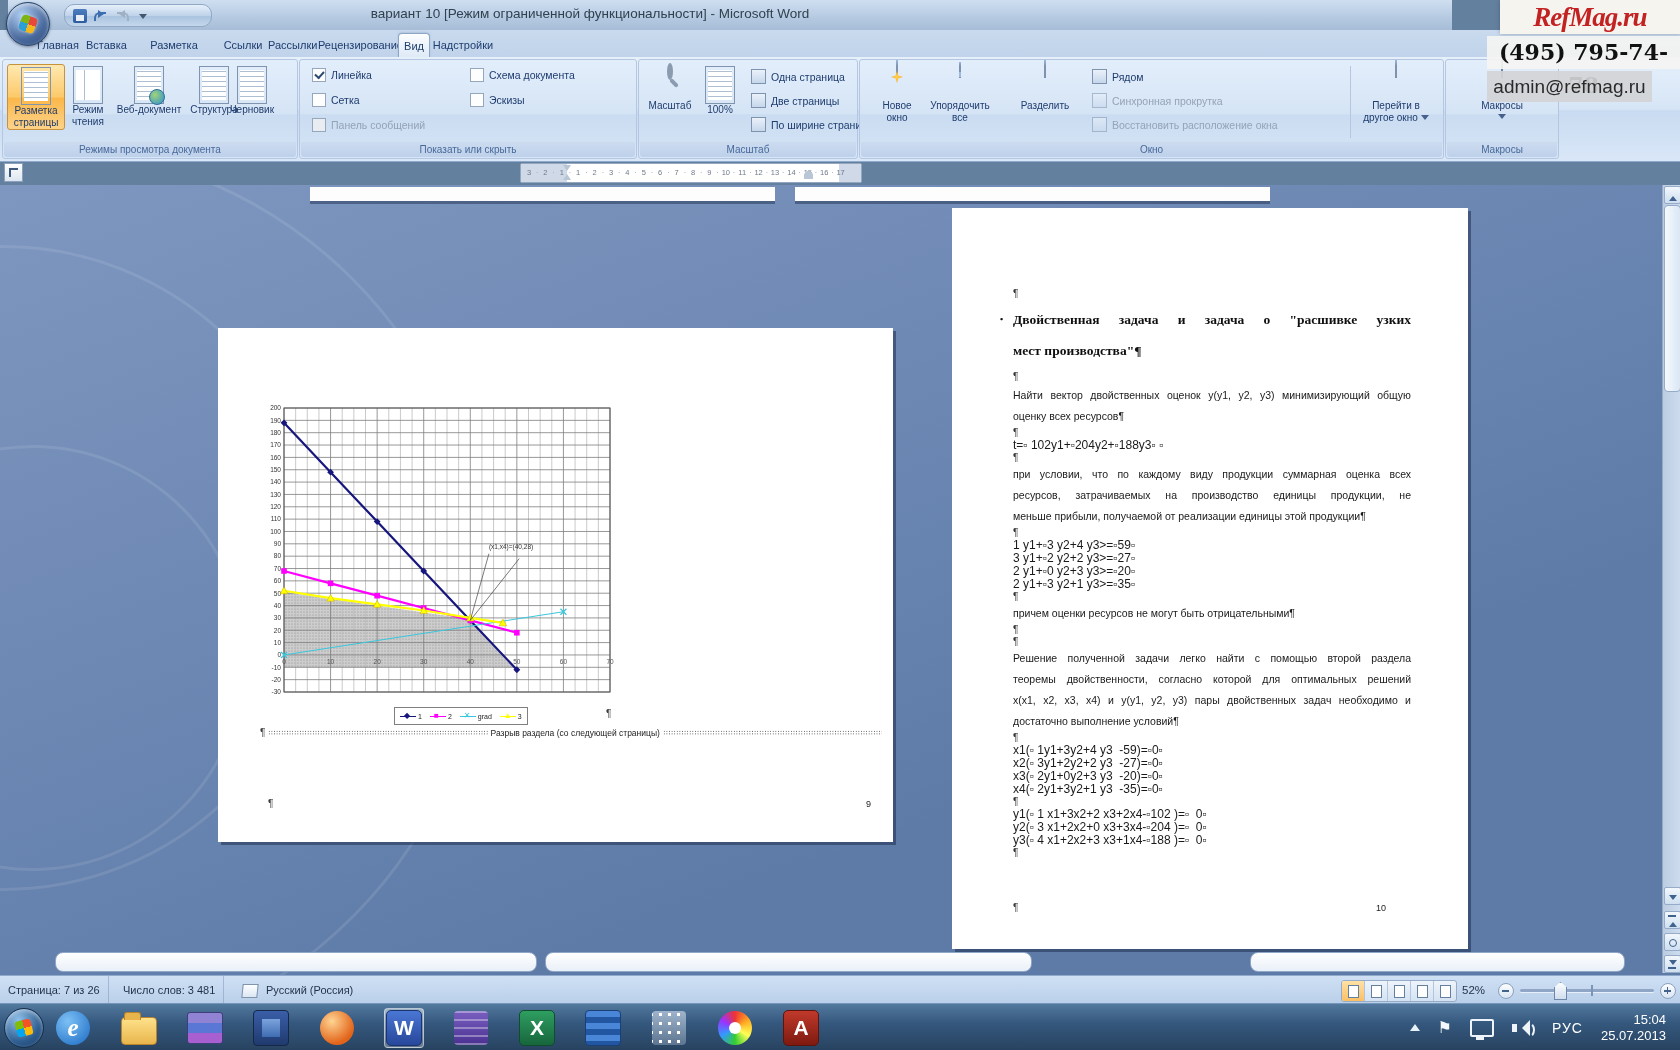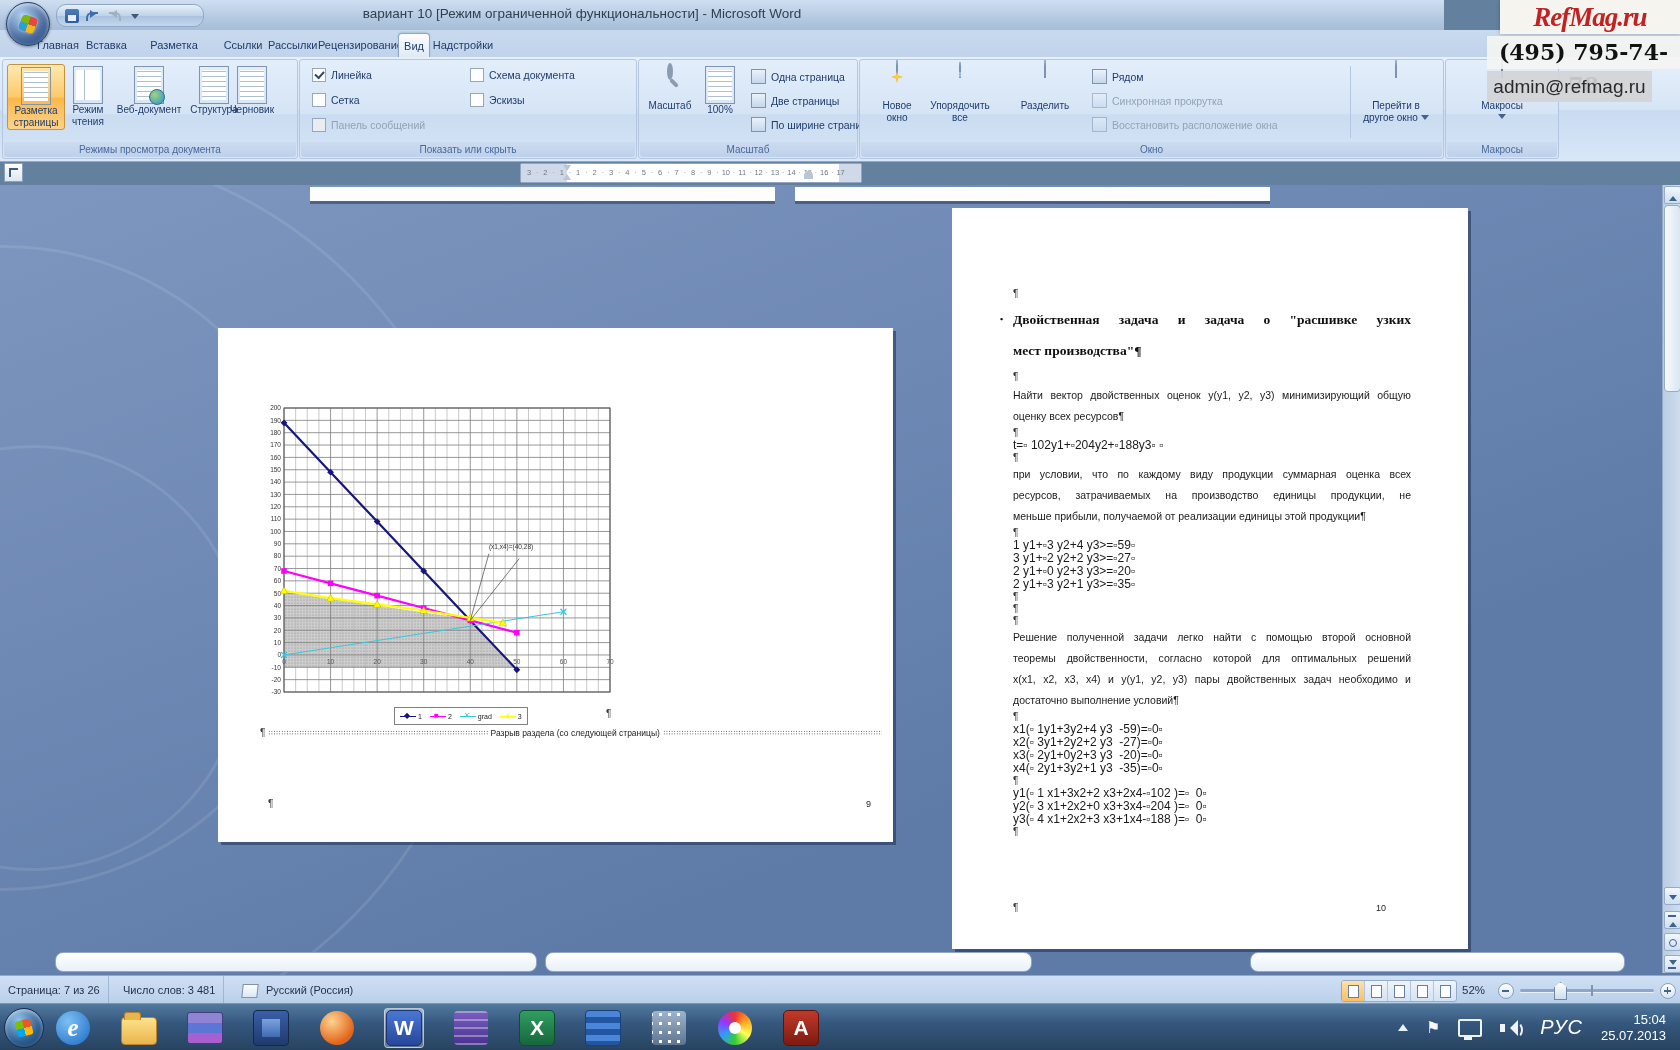--- a/index.html
+++ b/index.html
@@ -1,19 +1,19 @@
 <!DOCTYPE html>
 <html><head>
 <meta charset="utf-8">
 <style>
   html,body{margin:0;padding:0;}
   #root{position:relative;width:1680px;height:1050px;overflow:hidden;
         font-family:"Liberation Sans",sans-serif;background:#64809f;}
   
-  .titlebar{position:absolute;left:0;top:0;width:1444px;height:30px;
+  .titlebar{position:absolute;left:8px;top:0;width:1444px;height:30px;
     background:linear-gradient(#cfdff1,#b4c9e1 60%,#a7bdd7);border-bottom:1px solid #93a9c6;}
   .orb{position:absolute;left:6px;top:2px;width:42px;height:42px;border-radius:50%;z-index:30;
     background:radial-gradient(circle at 35% 28%,#aecdf2,#49699c 60%,#2a4c7e);
     border:1px solid #274569;box-shadow:inset 0 2px 4px rgba(255,255,255,.65),0 1px 3px rgba(0,0,30,.4);}
   .orb::after{content:"";position:absolute;left:13px;top:13px;width:16px;height:16px;border-radius:4px;
     background:conic-gradient(#e8483a 0 25%,#f3b71d 0 50%,#2a9fd8 0 75%,#7db514 0);transform:rotate(20deg);
     box-shadow:0 0 3px rgba(255,255,255,.6);}
   .qat{position:absolute;left:56px;top:4px;width:130px;height:21px;border-radius:10px;
     background:linear-gradient(#e7f0fa,#bfd3e9 50%,#a9c2de 52%,#c4d8ec);
     border:1px solid #8fa8c6;display:flex;align-items:center;gap:7px;padding:0 8px;}
@@ -207,21 +207,21 @@
   .tray{position:absolute;right:10px;top:0;height:47px;display:flex;align-items:center;gap:18px;color:#fff;}
   .trayarrow{width:0;height:0;border:5px solid transparent;border-bottom:7px solid #e9f1f8;margin-top:-5px;}
   .flagico{font-size:16px;line-height:16px;color:#f4f8fc;}
   .monico{position:relative;width:20px;height:14px;border:2px solid #eef4fa;border-radius:2px;}
   .monico::after{content:"";position:absolute;left:4px;bottom:-5px;width:8px;height:3px;background:#eef4fa;}
   .spk{position:relative;width:22px;height:18px;}
   .spk .sq{position:absolute;left:0;top:5px;width:5px;height:8px;background:#eef4fa;}
   .spk .tr{position:absolute;left:2px;top:1px;width:0;height:0;border:8px solid transparent;border-right:8px solid #eef4fa;}
   .spk .w1{position:absolute;left:10px;top:3px;width:9px;height:12px;border:2px solid transparent;
      border-right:2px solid #eef4fa;border-radius:50%;}
-  .langind{font-size:20px;letter-spacing:1px;font-style:italic;}
+  .langind{font-size:14px;letter-spacing:1px;}
   .clock{text-align:right;font-size:13px;line-height:16px;margin-right:4px;}
   .chart-wrap{position:absolute;left:40px;top:70px;}
 </style>
 </head>
 <body>
 
 <div id="root">
 
   <div class="titlebar">
     <div class="qat">
@@ -576,24 +576,27 @@
           <div class="blk blk-f"><div class="ln">t=▫ 102y1+▫204y2+▫188y3▫ ▫</div></div>
           <div class="blk blk-p small">¶</div>
           <div class="blk blk-b">
             <div class="ln full">при условии, что по каждому виду продукции суммарная оценка всех</div>
             <div class="ln full">ресурсов, затрачиваемых на производство единицы продукции, не</div>
             <div class="ln">меньше прибыли, получаемой от реализации единицы этой продукции¶</div>
           </div>
           <div class="blk blk-p small">¶</div>
           <div class="blk blk-f"><div class="ln">1 y1+▫3 y2+4 y3&gt;=▫59▫</div><div class="ln">3 y1+▫2 y2+2 y3&gt;=▫27▫</div><div class="ln">2 y1+▫0 y2+3 y3&gt;=▫20▫</div><div class="ln">2 y1+▫3 y2+1 y3&gt;=▫35▫</div></div>
           <div class="blk blk-p small">¶</div>
-          <div class="blk blk-p small">¶</div>
-          <div class="blk blk-p small">¶</div>
           <div class="blk blk-b">
-            <div class="ln full">Решение полученной задачи легко найти с помощью второй основной</div>
+            <div class="ln">причем оценки ресурсов не могут быть отрицательными¶</div>
+          </div>
+          <div class="blk blk-p small">¶</div>
+          <div class="blk blk-p small">¶</div>
+          <div class="blk blk-b">
+            <div class="ln full">Решение полученной задачи легко найти с помощью второй раздела</div>
             <div class="ln full">теоремы двойственности, согласно которой для оптимальных решений</div>
             <div class="ln full">x(x1, x2, x3, x4) и y(y1, y2, y3) пары двойственных задач необходимо и</div>
             <div class="ln">достаточно выполнение условий¶</div>
           </div>
           <div class="blk blk-p small">¶</div>
           <div class="blk blk-f"><div class="ln">x1(▫ 1y1+3y2+4 y3  -59)=▫0▫</div><div class="ln">x2(▫ 3y1+2y2+2 y3  -27)=▫0▫</div><div class="ln">x3(▫ 2y1+0y2+3 y3  -20)=▫0▫</div><div class="ln">x4(▫ 2y1+3y2+1 y3  -35)=▫0▫</div></div>
           <div class="blk blk-p small">¶</div>
           <div class="blk blk-f"><div class="ln">y1(▫ 1 x1+3x2+2 x3+2x4-▫102 )=▫  0▫</div><div class="ln">y2(▫ 3 x1+2x2+0 x3+3x4-▫204 )=▫  0▫</div><div class="ln">y3(▫ 4 x1+2x2+3 x3+1x4-▫188 )=▫  0▫</div></div>
           <div class="blk blk-p small">¶</div>
         </div>

